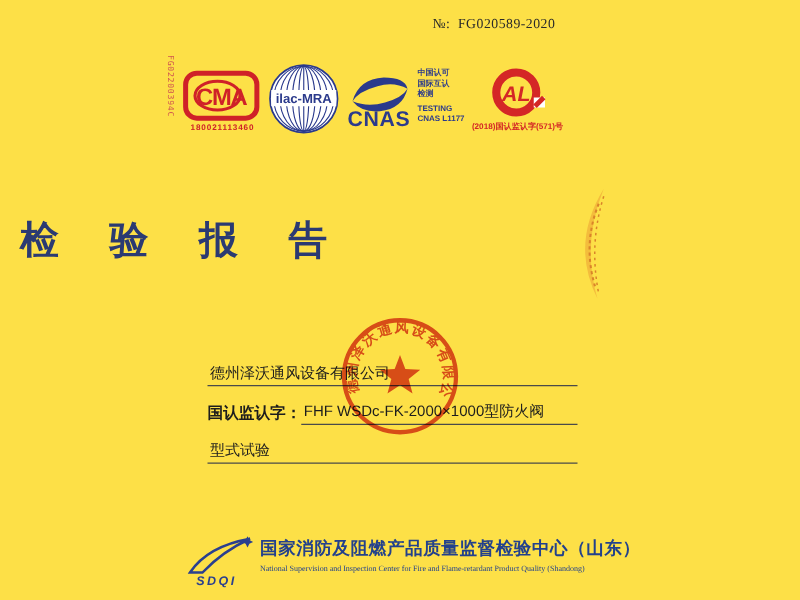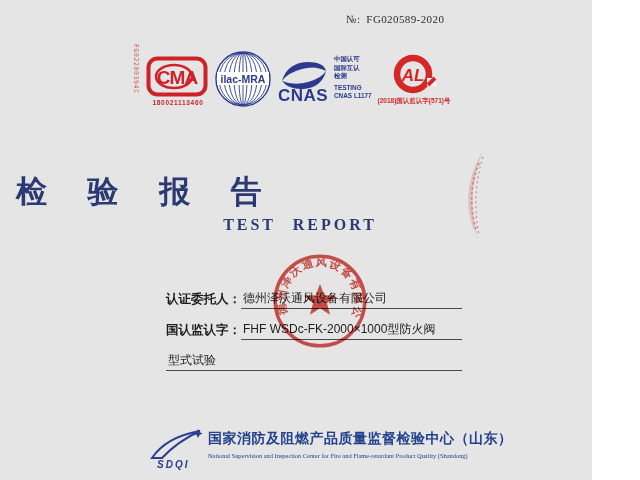--- a/index.html
+++ b/index.html
@@ -1,18 +1,18 @@
 <!DOCTYPE html>
 <html><head>
 <meta charset="utf-8">
 <style>
   * { margin:0; padding:0; box-sizing:border-box; }
   html,body { width:640px; height:480px; background:#ffffff; overflow:hidden; }
   body { font-family:"Liberation Sans", sans-serif; }
-  #page { position:relative; width:592px; height:480px; background:#e5e5e5; }
+  #page { position:relative; width:640px; height:480px; background:#fde047; }
 
   .report-no {
     position:absolute; left:346px; top:13px;
     font-family:"Liberation Serif", serif; font-size:11px; color:#2a2a2a;
     letter-spacing:.4px;
   }
   .report-no .val { margin-left:6px; }
 
   
   .cma-vcode {
@@ -128,25 +128,23 @@
 
   <svg class="cal-svg" width="52" height="42" viewBox="0 0 52 42">
     <circle cx="26" cy="20" r="16" fill="none" stroke="#d42726" stroke-width="6.5"></circle>
     <rect x="40" y="24" width="9" height="8" fill="#ffffff"></rect>
     <path d="M41,31 L48,24" stroke="#d42726" stroke-width="4"></path>
     <text x="26" y="27" text-anchor="middle" font-size="17" font-weight="bold" font-style="italic" fill="#d42726" font-family="Liberation Sans, sans-serif">AL</text>
   </svg>
   <div class="cal-caption">(2018)国认监认字(571)号</div>
 
   <div class="title-zh">检 验 报 告</div>
-  <div class="title-en">TEST REPORT</div>
 
   <div class="form">
     <div class="form-row">
-      <span class="form-label">认证委托人：</span>
       <span class="form-value">德州泽沃通风设备有限公司</span>
     </div>
     <div class="form-row">
       <span class="form-label">国认监认字：</span>
       <span class="form-value">FHF WSDc-FK-2000×1000型防火阀</span>
     </div>
     <div class="form-row">
       <span class="form-value">型式试验</span>
     </div>
   </div>

